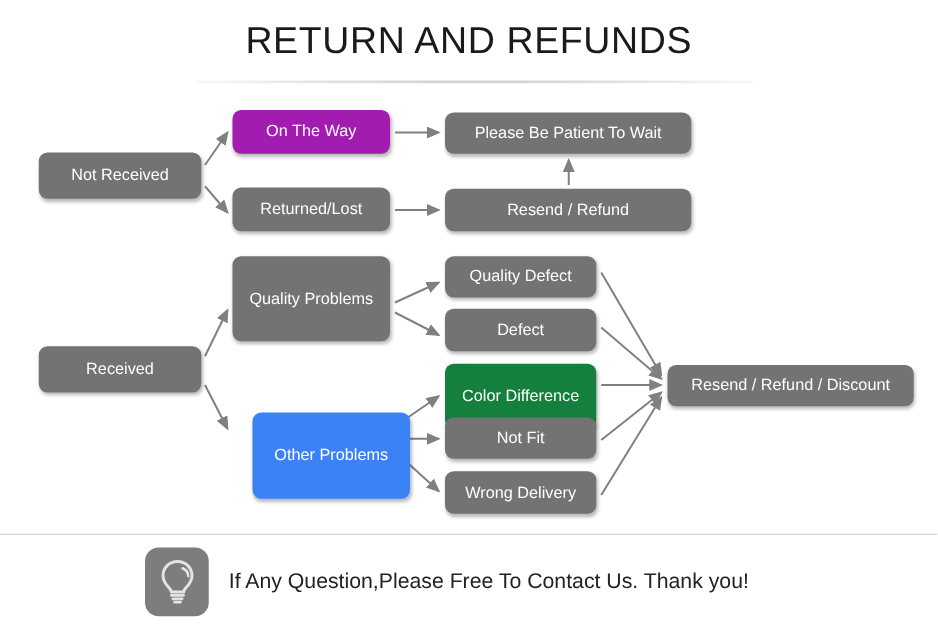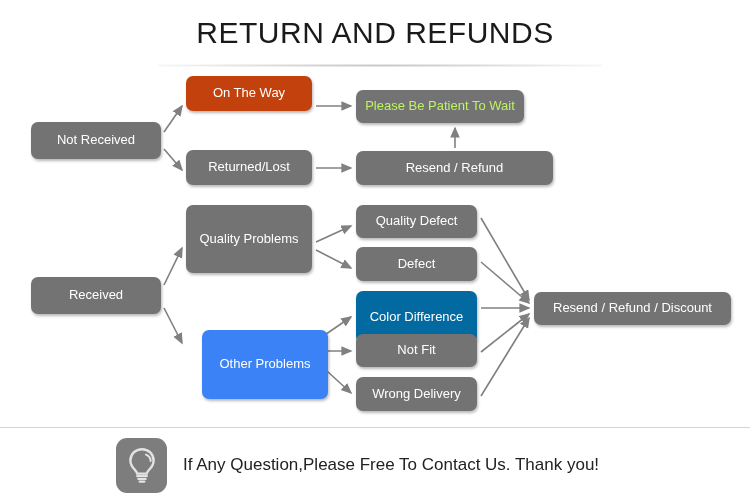--- a/index.html
+++ b/index.html
@@ -137,30 +137,30 @@
         <path d="M481,218 L529,300" stroke="#808080" stroke-width="1.6" fill="none" marker-end="url(#arrowhead)"></path>
         <path d="M481,262 L529,303" stroke="#808080" stroke-width="1.6" fill="none" marker-end="url(#arrowhead)"></path>
         <path d="M481,308 L529,308" stroke="#808080" stroke-width="1.6" fill="none" marker-end="url(#arrowhead)"></path>
         <path d="M481,352 L529,314" stroke="#808080" stroke-width="1.6" fill="none" marker-end="url(#arrowhead)"></path>
         <path d="M481,396 L529,318" stroke="#808080" stroke-width="1.6" fill="none" marker-end="url(#arrowhead)"></path>
       </g>
   </svg>
 
   <div id="node-layer">
       <div class="node" style="left: 31px; top: 122px; width: 130px; height: 37px; background: rgb(115, 115, 115); color: rgb(255, 255, 255);">Not Received</div>
-      <div class="node" style="left: 186px; top: 76px; width: 126px; height: 35px; background: #c2410c; color: rgb(255, 255, 255);">On The Way</div>
+      <div class="node" style="left: 186px; top: 88px; width: 126px; height: 35px; background: #a21caf; color: rgb(255, 255, 255);">On The Way</div>
       <div class="node" style="left: 186px; top: 150px; width: 126px; height: 35px; background: rgb(115, 115, 115); color: rgb(255, 255, 255);">Returned/Lost</div>
-      <div class="node" style="left: 356px; top: 90px; width: 168px; height: 33px; background: rgb(115, 115, 115); color: #bef264;">Please Be Patient To Wait</div>
+      <div class="node" style="left: 356px; top: 90px; width: 197px; height: 33px; background: rgb(115, 115, 115); color: #ffffff;">Please Be Patient To Wait</div>
       <div class="node" style="left: 356px; top: 151px; width: 197px; height: 34px; background: rgb(115, 115, 115); color: rgb(255, 255, 255);">Resend / Refund</div>
       <div class="node" style="left: 31px; top: 277px; width: 130px; height: 37px; background: rgb(115, 115, 115); color: rgb(255, 255, 255);">Received</div>
       <div class="node" style="left: 186px; top: 205px; width: 126px; height: 68px; background: rgb(115, 115, 115); color: rgb(255, 255, 255);">Quality Problems</div>
       <div class="node" style="left: 186px; top: 330px; width: 126px; height: 69px; background: #3b82f6; color: rgb(255, 255, 255); margin-left: 16px;">Other Problems</div>
       <div class="node" style="left: 356px; top: 205px; width: 121px; height: 33px; background: rgb(115, 115, 115); color: rgb(255, 255, 255);">Quality Defect</div>
       <div class="node" style="left: 356px; top: 247px; width: 121px; height: 34px; background: rgb(115, 115, 115); color: rgb(255, 255, 255);">Defect</div>
-      <div class="node" style="left: 356px; top: 291px; width: 121px; height: 52px; background: #0369a1; color: rgb(255, 255, 255);">Color Difference</div>
+      <div class="node" style="left: 356px; top: 291px; width: 121px; height: 52px; background: #15803d; color: rgb(255, 255, 255);">Color Difference</div>
       <div class="node" style="left: 356px; top: 334px; width: 121px; height: 33px; background: rgb(115, 115, 115); color: rgb(255, 255, 255);">Not Fit</div>
       <div class="node" style="left: 356px; top: 377px; width: 121px; height: 34px; background: rgb(115, 115, 115); color: rgb(255, 255, 255); text-align: right;">Wrong Delivery</div>
       <div class="node" style="left: 534px; top: 292px; width: 197px; height: 33px; background: rgb(115, 115, 115); color: rgb(255, 255, 255);">Resend / Refund / Discount</div>
     </div>
 
   <div class="footer-rule"></div>
 
   <div class="footer">
     <div class="bulb-box">
       <svg width="32" height="38" viewBox="0 0 32 38" xmlns="http://www.w3.org/2000/svg">

